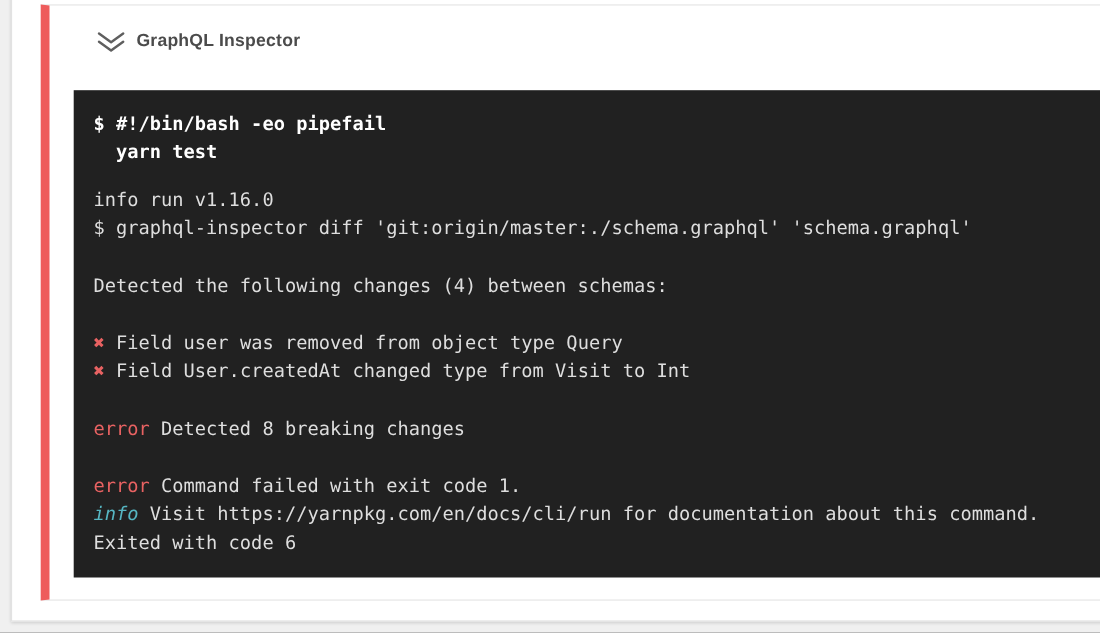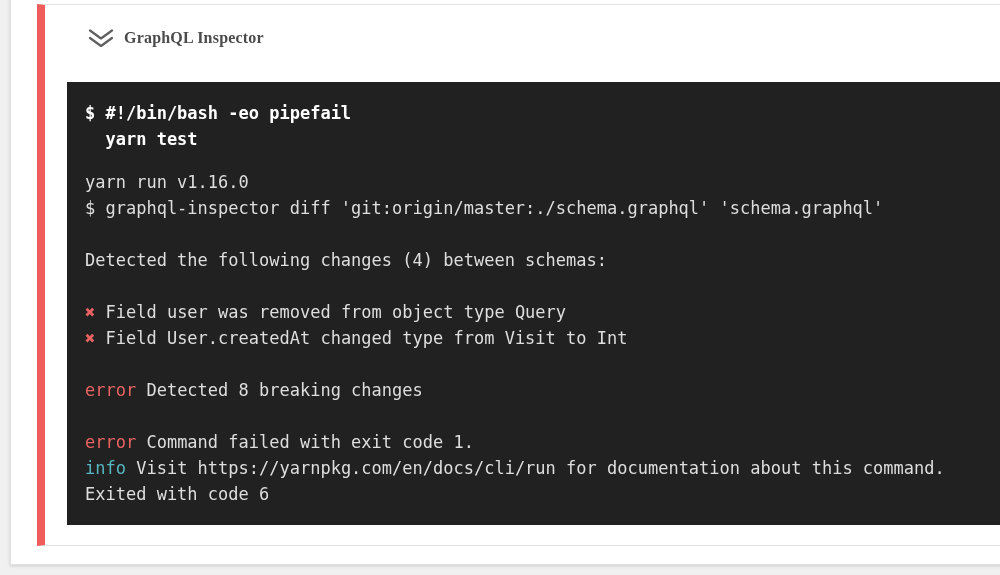--- a/index.html
+++ b/index.html
@@ -47,21 +47,20 @@
     display: inline-flex;
     align-items: center;
     justify-content: center;
   }
   .chevrons svg { display: block; }
   .step-title {
     font-size: 16px;
     font-weight: 700;
     color: #4b4b4b;
     letter-spacing: 0.2px;
-    font-family: Liberation Serif, serif;
   }
   .terminal {
     margin-top: 33px;
     background: #212121;
     padding: 18px 20px 18px 18px;
     font-family: "DejaVu Sans Mono", monospace;
     font-size: 17px;
     line-height: 26px;
     color: #dedede;
     min-height: 443px;
@@ -91,30 +90,30 @@
           </svg>
         </span>
         <span class="step-title">GraphQL Inspector</span>
       </div>
       <div class="terminal">
         <div class="cmd-block">
             <div class="t-line">$ #!/bin/bash -eo pipefail</div>
             <div class="t-line">  yarn test</div>
           </div>
         <div class="out-block">
-            <div class="t-line"><span>yarn run v1.16.0</span></div>
+            <div class="t-line"><span>info run v1.16.0</span></div>
             <div class="t-line"><span>$ graphql-inspector diff 'git:origin/master:./schema.graphql' 'schema.graphql'</span></div>
             <div class="t-line"></div>
             <div class="t-line"><span>Detected the following changes (4) between schemas:</span></div>
             <div class="t-line"></div>
             <div class="t-line"><span style="color: rgb(232, 98, 98);">✖</span><span> Field user was removed from object type Query</span></div>
             <div class="t-line"><span style="color: rgb(232, 98, 98);">✖</span><span> Field User.createdAt changed type from Visit to Int</span></div>
             <div class="t-line"></div>
             <div class="t-line"><span style="color: rgb(232, 98, 98);">error</span><span> Detected 8 breaking changes</span></div>
             <div class="t-line"></div>
             <div class="t-line"><span style="color: rgb(232, 98, 98);">error</span><span> Command failed with exit code 1.</span></div>
-            <div class="t-line"><span style="color: rgb(86, 182, 194);">info</span><span> Visit https://yarnpkg.com/en/docs/cli/run for documentation about this command.</span></div>
+            <div class="t-line"><span style="color: rgb(86, 182, 194); font-style: italic;">info</span><span> Visit https://yarnpkg.com/en/docs/cli/run for documentation about this command.</span></div>
             <div class="t-line"><span>Exited with code 6</span></div>
           </div>
       </div>
     </div>
   </div>
 </div>
 
 </body></html>

